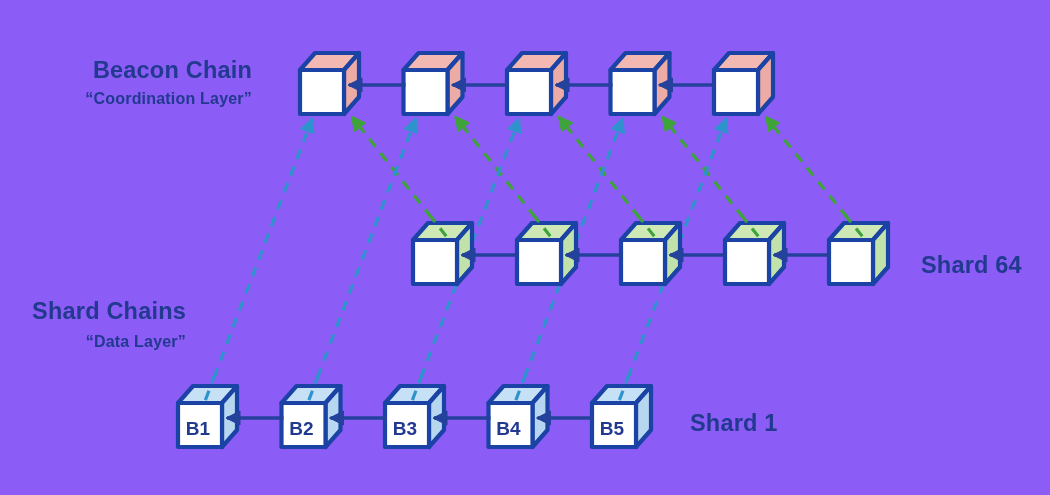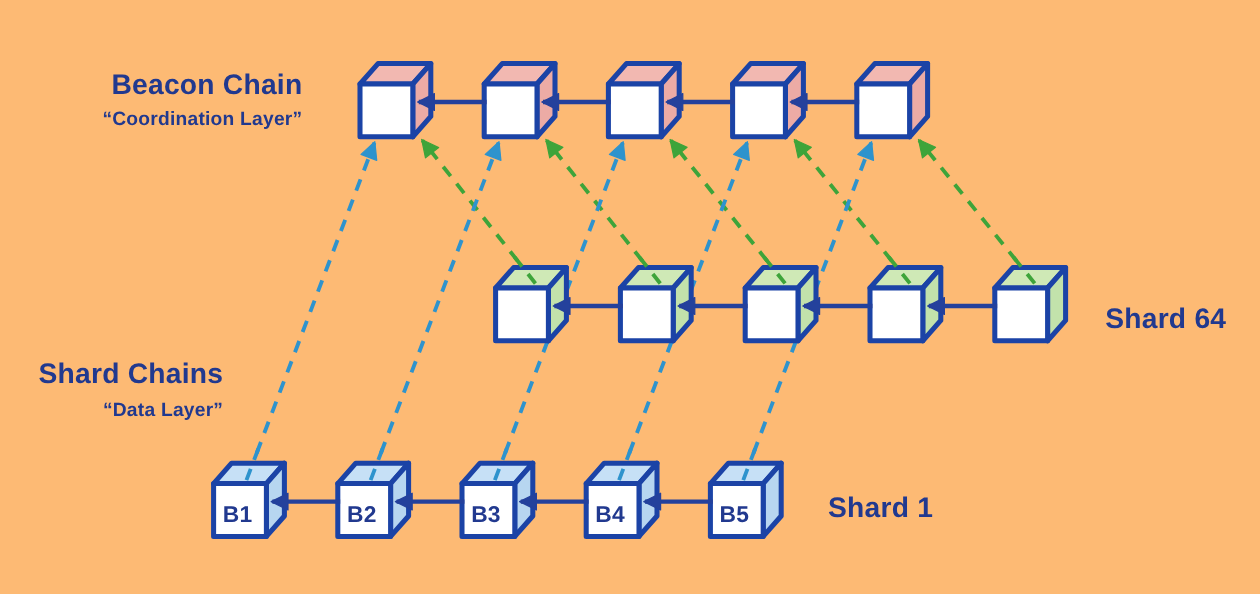--- a/index.html
+++ b/index.html
@@ -8,21 +8,21 @@
     background: #ffffff;
     width: 1050px;
     height: 495px;
     overflow: hidden;
     font-family: "Liberation Sans", "DejaVu Sans", sans-serif;
   }
   #stage {
     position: relative;
     width: 1050px;
     height: 495px;
-    background: #fdba74;
+    background: #8b5cf6;
   }
   svg text {
     font-family: "Liberation Sans", "DejaVu Sans", sans-serif;
     font-weight: 700;
   }
   .title-lg   { font-size: 23.5px; letter-spacing: 0.2px; }
   .title-sm   { font-size: 16px;   letter-spacing: 0.2px; }
   .side-label { font-size: 23.5px; letter-spacing: 0.2px; }
   .block-label{ font-size: 19px;   letter-spacing: 0.2px; }
 </style>

